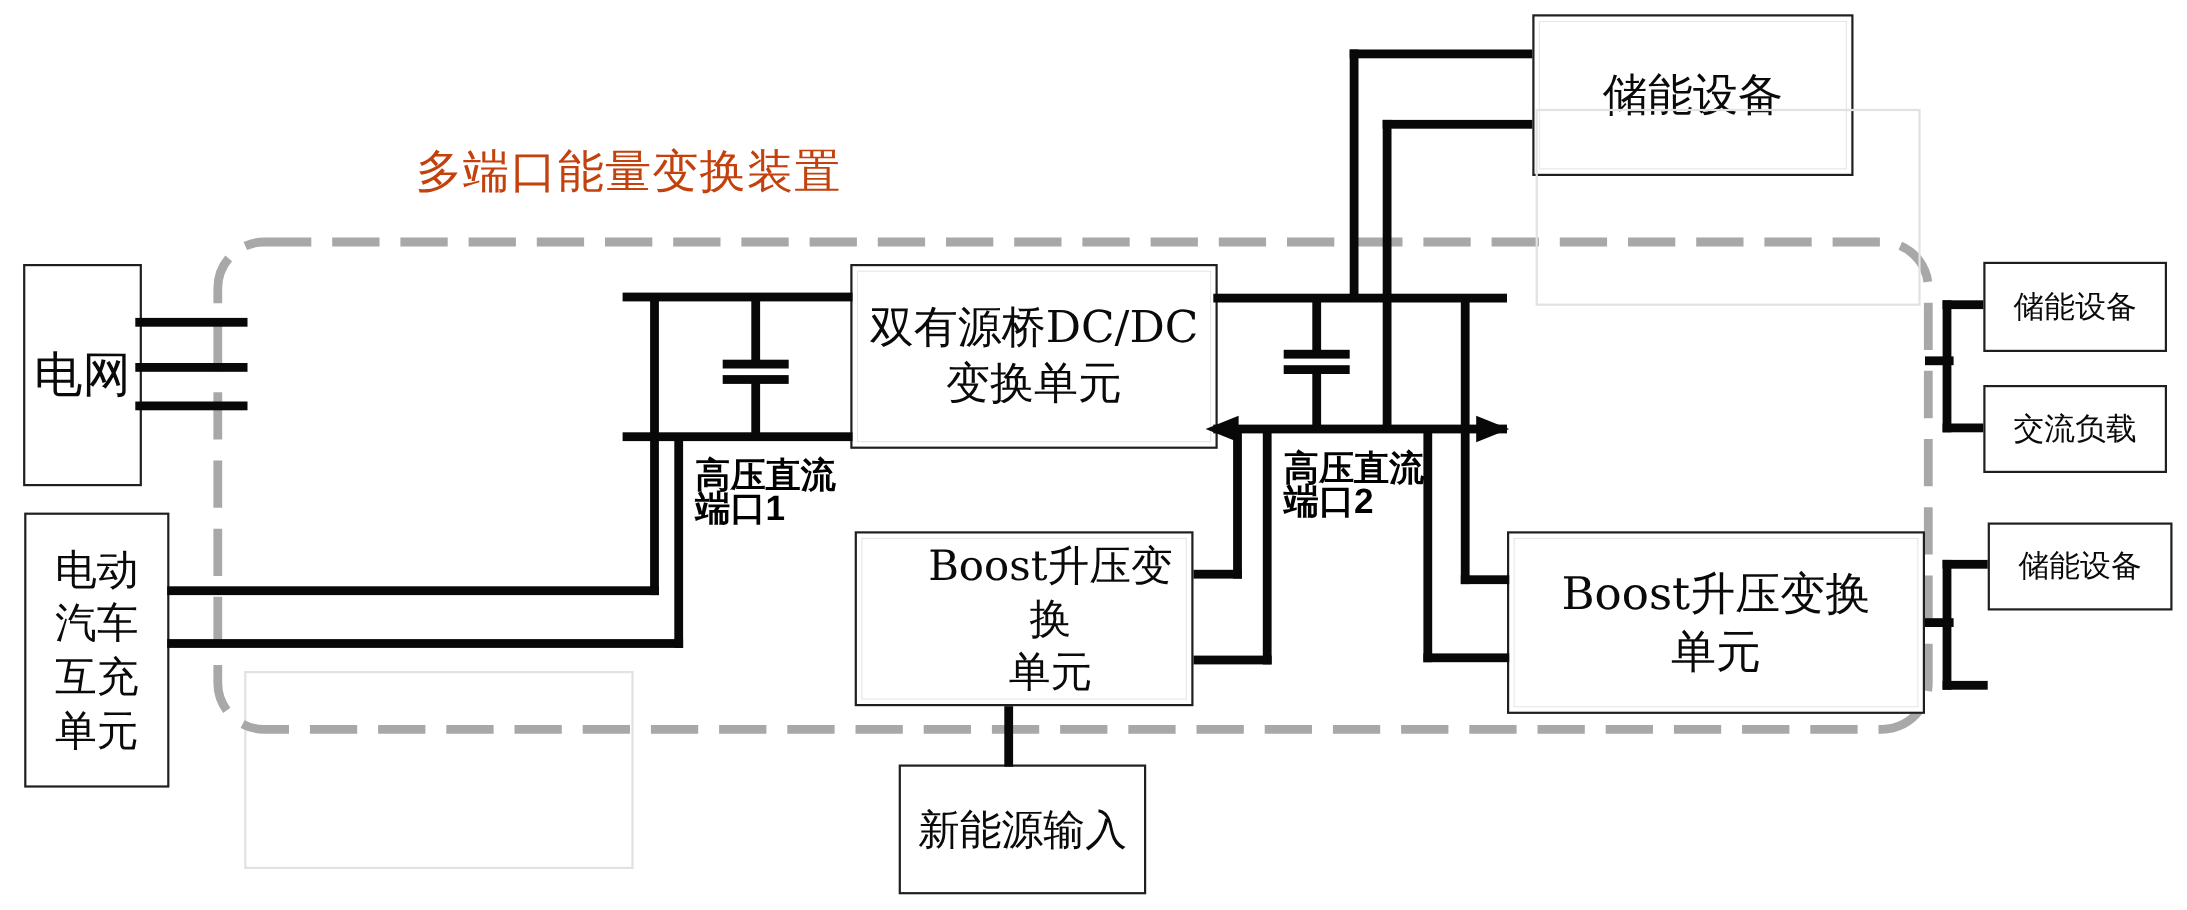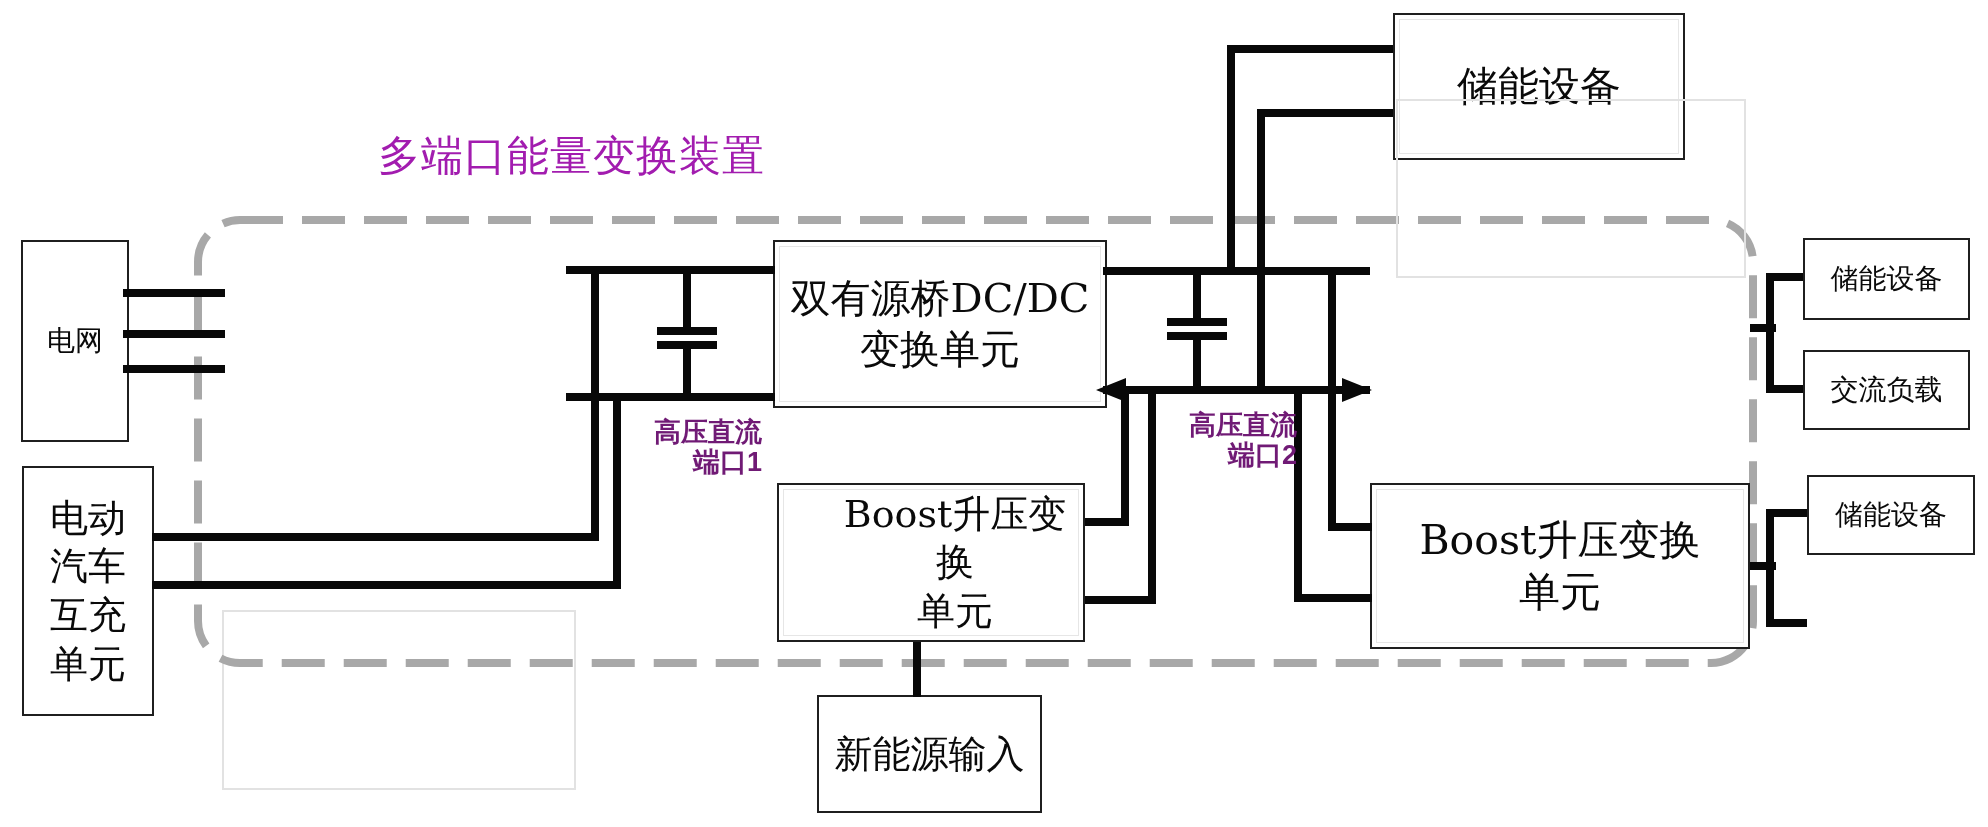--- a/index.html
+++ b/index.html
@@ -14,44 +14,44 @@
   }
   .box .lbl{white-space:pre-line;line-height:1.28;}
   .unit::after{content:"";position:absolute;inset:4px;border:1px solid #e6e6e6;pointer-events:none;}
   .ghost{position:absolute;box-sizing:border-box;border:2px solid #e2e2e2;background:transparent;}
   
   .hl{position:absolute;height:8px;background:#080808;z-index:5;}
   .vl{position:absolute;width:8px;background:#080808;z-index:5;}
   .arrow{position:absolute;width:0;height:0;z-index:5;}
   
   .title{
-    position:absolute;left:378px;top:128px;font-size:42px;letter-spacing:1px;color:#a21caf;z-index:6;
+    position:absolute;left:378px;top:128px;font-size:42px;letter-spacing:1px;color:#c2410c;z-index:6;
   }
   .portlabel{
-    position:absolute;z-index:6;width:130px;text-align:right;white-space:pre-line;
-    font-family:"Liberation Sans","DejaVu Sans",sans-serif;font-weight:700;font-size:27px;line-height:30px;color:#701a75;
+    position:absolute;z-index:6;width:130px;text-align:left;white-space:pre-line;
+    font-family:"Liberation Sans","DejaVu Sans",sans-serif;font-weight:700;font-size:32px;line-height:30px;color:#000000;
   }
   .svglayer{position:absolute;left:0;top:0;z-index:2;}
   .ghostA{z-index:1;}
   .ghostB{z-index:4;}
 </style>
 </head>
 <body>
 
 <div id="canvas">
 
   <div class="ghost ghostA" style="left:222px;top:610px;width:354px;height:180px;"></div>
 
   <svg class="svglayer" width="1988" height="827">
     <rect x="198" y="220" width="1555" height="443" rx="42" ry="42" fill="none" stroke="#a8a8a8" stroke-width="8" stroke-dasharray="43 19"></rect>
   </svg>
 
   <div class="title">多端口能量变换装置</div>
 
-  <div class="box" style="left:21px;top:240px;width:108px;height:202px;font-size:28px;">
+  <div class="box" style="left:21px;top:240px;width:108px;height:202px;font-size:44px;">
     <span class="lbl">电网</span>
   </div>
   <div class="box" style="left:22px;top:466px;width:132px;height:250px;font-size:38px;">
     <span class="lbl">电动
 汽车
 互充
 单元</span>
   </div>
 
   <div class="box unit" style="left:773px;top:240px;width:334px;height:168px;font-size:40px;">

